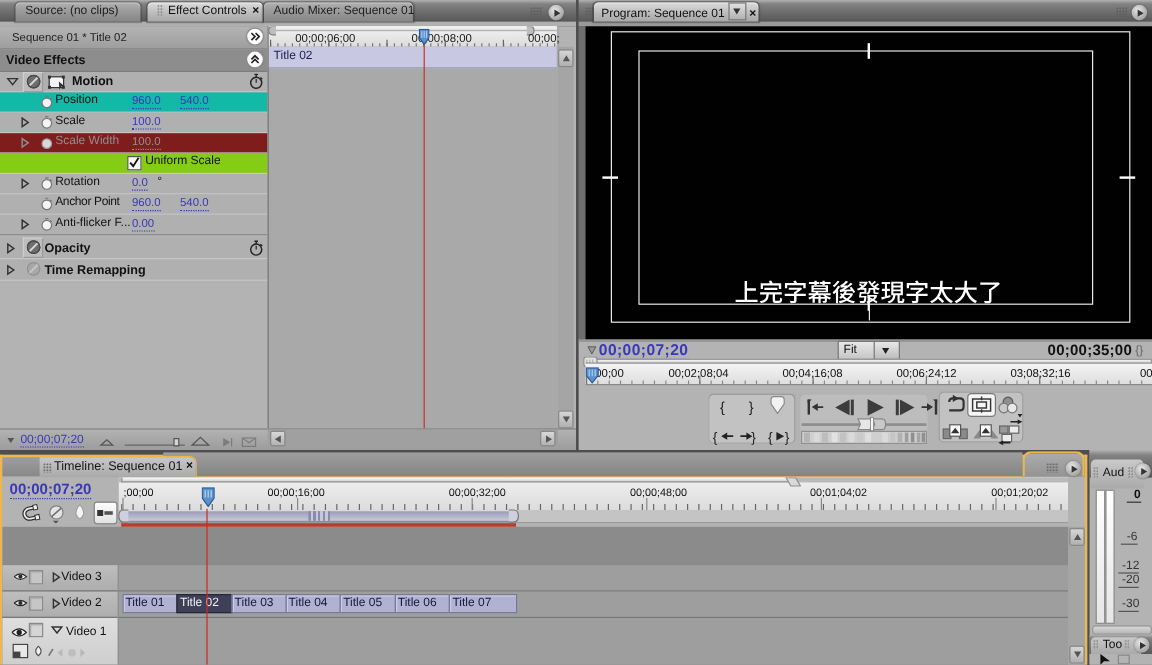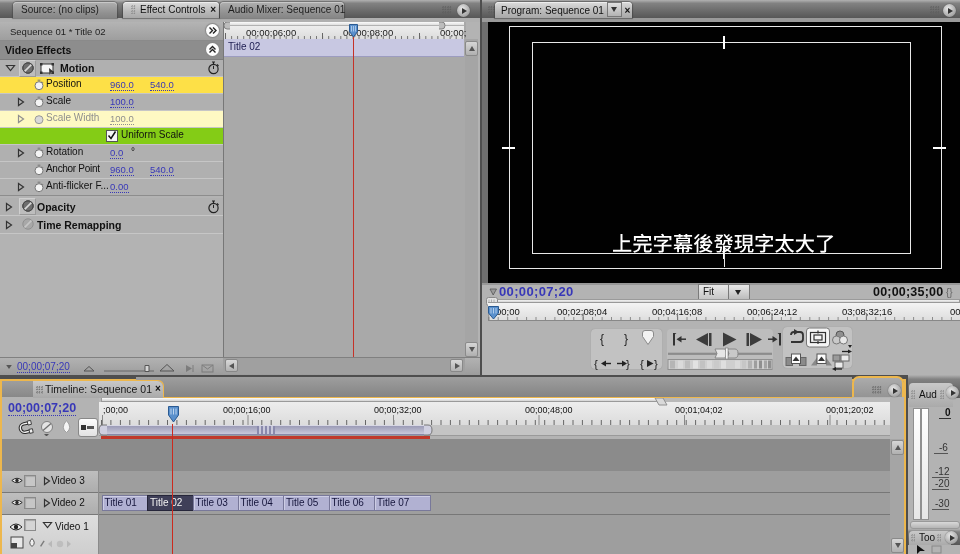--- a/index.html
+++ b/index.html
@@ -80,41 +80,41 @@
           <rect x="11.5" y="9.5" width="2.5" height="2.5" fill="#333"></rect>
           <path d="M9 6 l5 4 l-3 0 l-1.5 3z" fill="#333"></path>
         </svg>
       <b class="abs" style="left:60px;top:2px;font-size:10.5px;">Motion</b>
       <svg class="abs sw" style="left:207px;top:1px;" viewBox="0 0 13 14">
           <circle cx="6.5" cy="8" r="4.6" fill="none" stroke="#222" stroke-width="1.2"></circle>
           <path d="M5 1 h3 M6.5 1 v2.4 M10 3.5 l1.5 1.5" stroke="#222" stroke-width="1.2" fill="none"></path>
           <path d="M6.5 8 L6.5 4.8" stroke="#222" stroke-width="1"></path>
         </svg>
     </div>
-    <div class="abs row-line" style="left:0;top:77px;width:223px;height:16px;background:#fde047;">
+    <div class="abs row-line" style="left:0;top:77px;width:223px;height:16px;background:#14b8a6;">
       <svg class="abs" style="left:33px;top:2px;" width="12" height="12">
           <circle cx="6" cy="6.7" r="4" fill="#f4f4f4" stroke="#777"></circle>
           <path d="M4.6 1.2 h2.8 M8.8 2.6 l1.3 1.3" stroke="#777" fill="none"></path>
         </svg>
       <span class="abs" style="left:46px;top:1px;">Position</span>
       <span class="abs bluev dotu val" style="left:110px;">960.0</span>
       <span class="abs bluev dotu val" style="left:150px;">540.0</span>
     </div>
     <div class="abs row-line" style="left:0;top:94px;width:223px;height:16px;background:#b0b0b0;">
       <svg class="abs" style="left:17px;top:3px;" width="8" height="10">
           <path d="M1.5 1.5 L6.5 5 L1.5 8.5 z" fill="none" stroke="#333" stroke-width="1.2"></path>
         </svg>
       <svg class="abs" style="left:33px;top:2px;" width="12" height="12">
           <circle cx="6" cy="6.7" r="4" fill="#f4f4f4" stroke="#777"></circle>
           <path d="M4.6 1.2 h2.8 M8.8 2.6 l1.3 1.3" stroke="#777" fill="none"></path>
         </svg>
       <span class="abs" style="left:46px;top:1px;">Scale</span>
       <span class="abs bluev dotu val" style="left:110px;">100.0</span>
     </div>
-    <div class="abs row-line" style="left:0;top:111px;width:223px;height:16px;background:#fef9c3;color:#8f8f8f;">
+    <div class="abs row-line" style="left:0;top:111px;width:223px;height:16px;background:#7f1d1d;color:#8f8f8f;">
       <svg class="abs" style="left:17px;top:3px;" width="8" height="10">
           <path d="M1.5 1.5 L6.5 5 L1.5 8.5 z" fill="none" stroke="#8f8f8f" stroke-width="1.2"></path>
         </svg>
       <svg class="abs" style="left:33px;top:2px;" width="12" height="12">
           <circle cx="6" cy="6.7" r="4" fill="#d9d9d9" stroke="#999"></circle>
         </svg>
       <span class="abs" style="left:46px;top:1px;">Scale Width</span>
       <span class="abs val" style="left:110px;border-bottom:1px dotted #8f8f8f;">100.0</span>
     </div>
     <div class="abs row-line" style="left:0;top:128px;width:223px;height:16px;background:#84cc16;">

